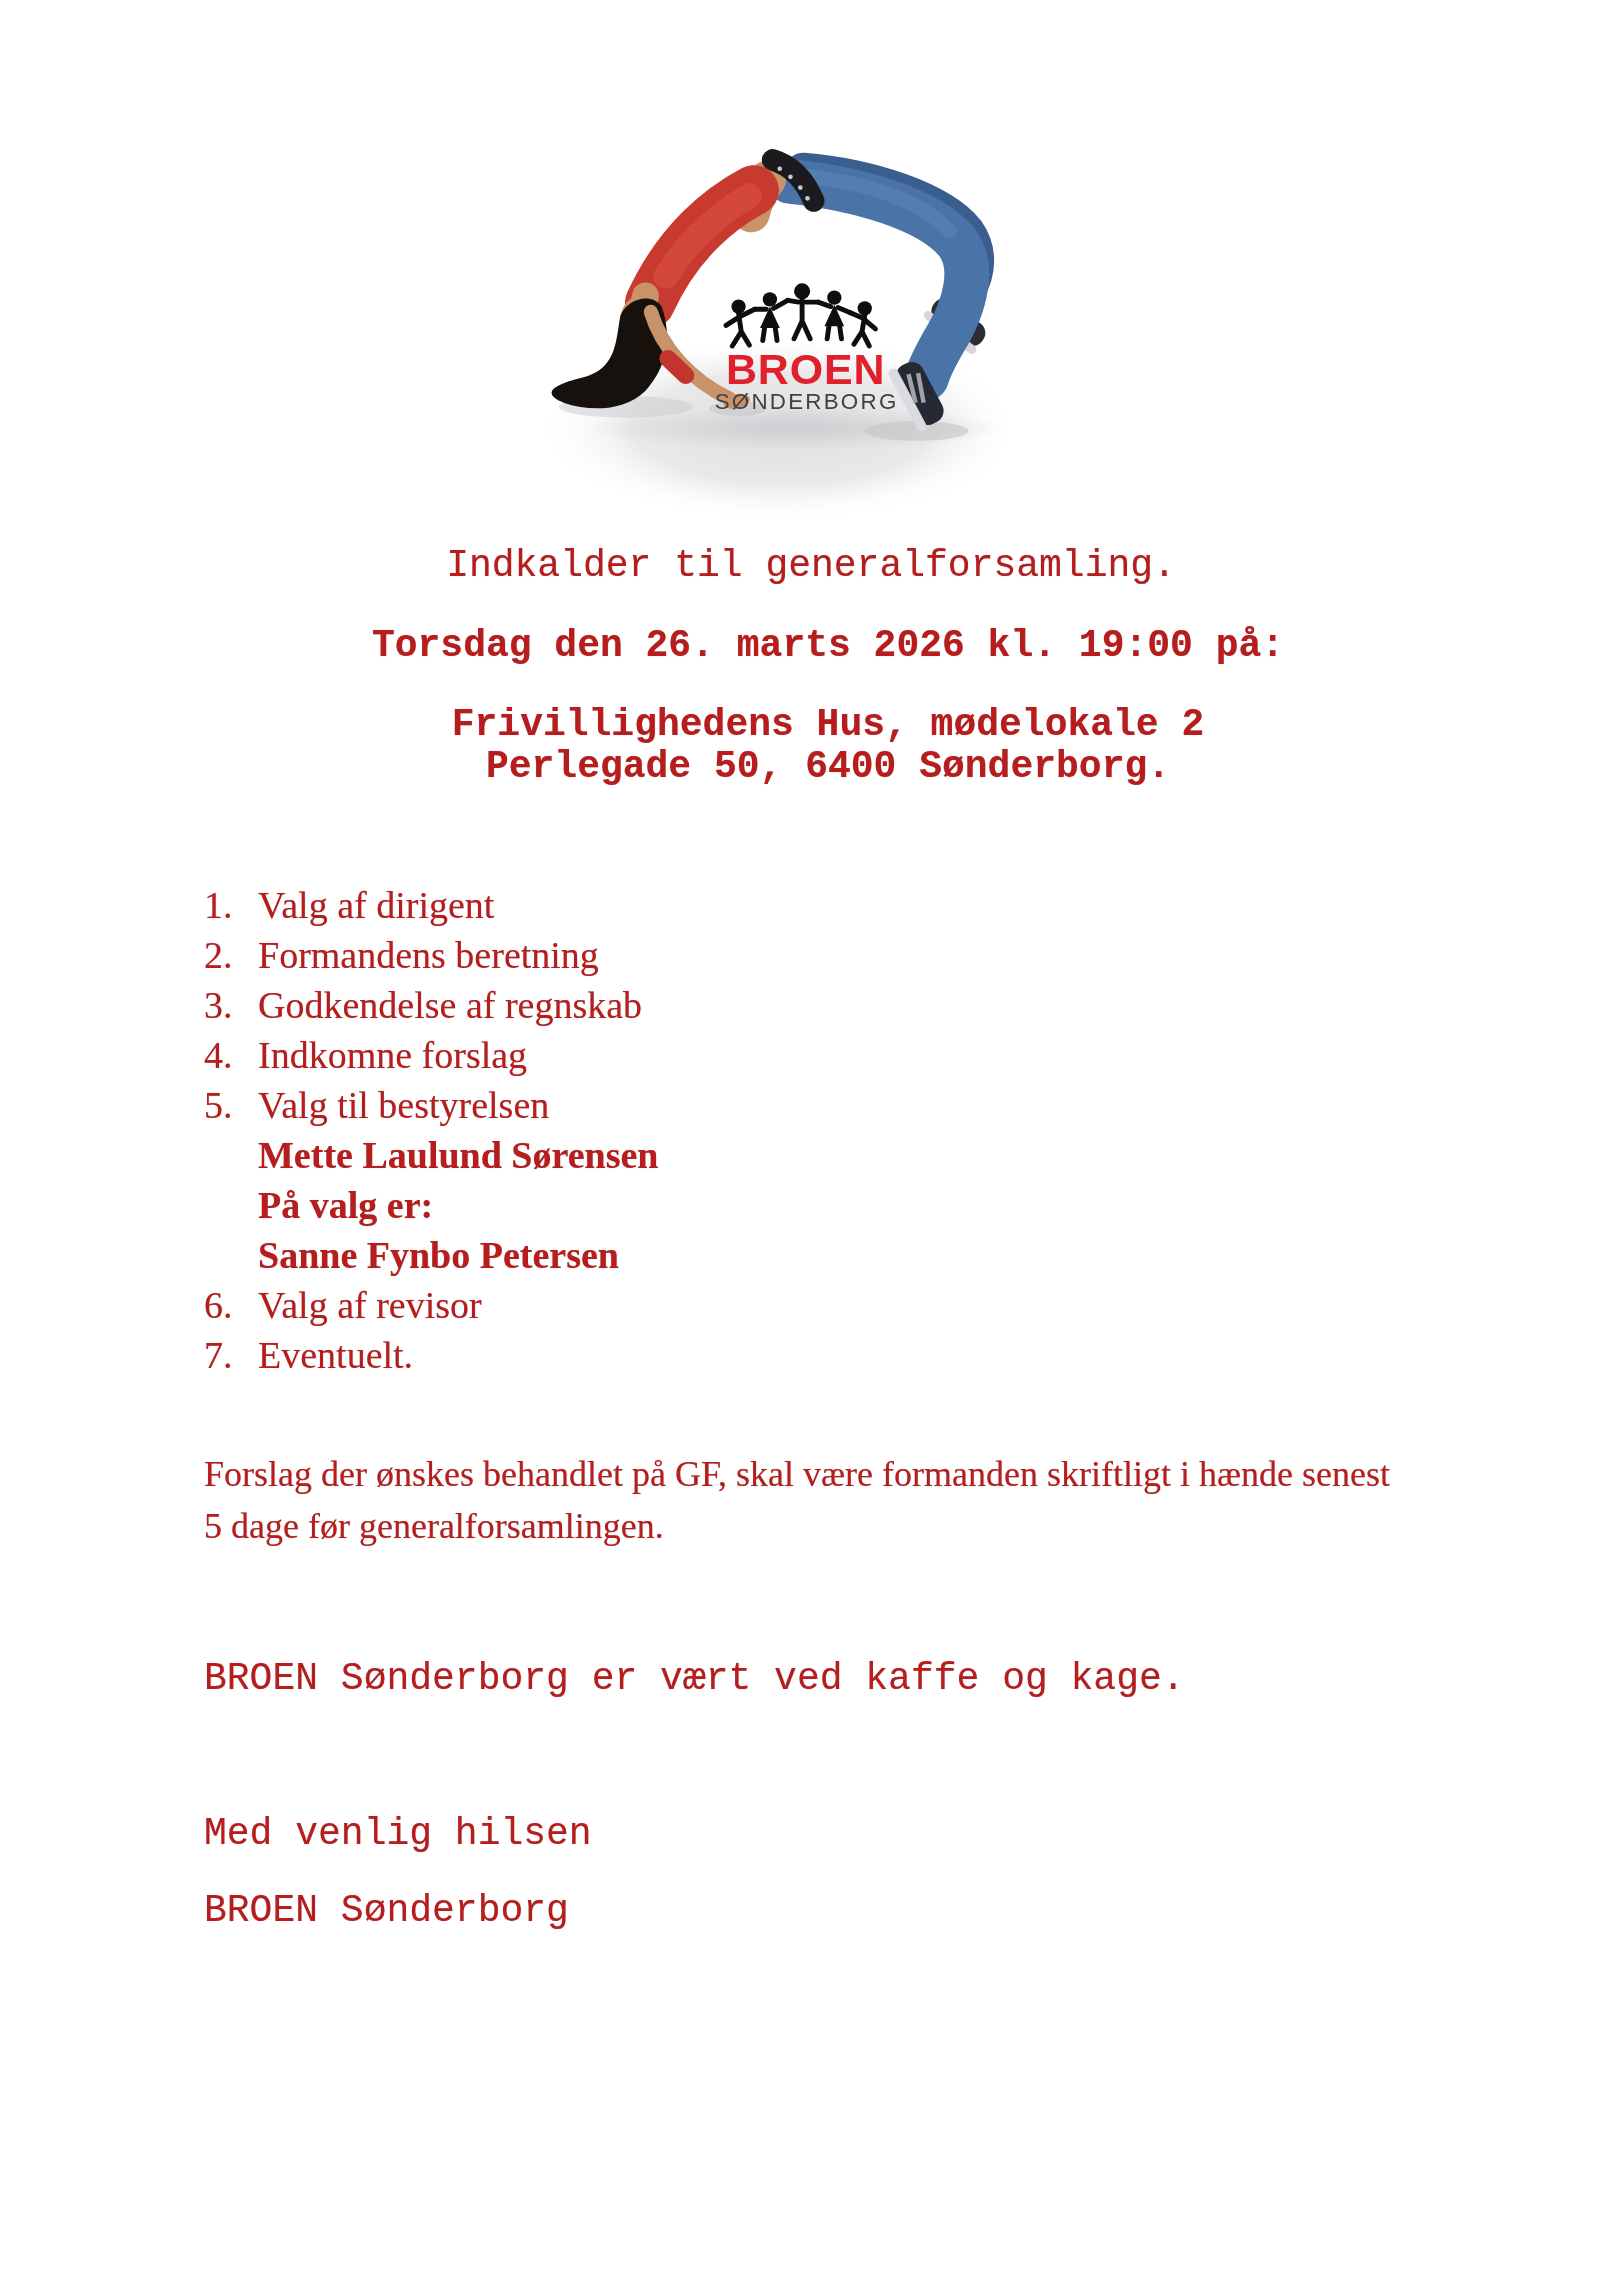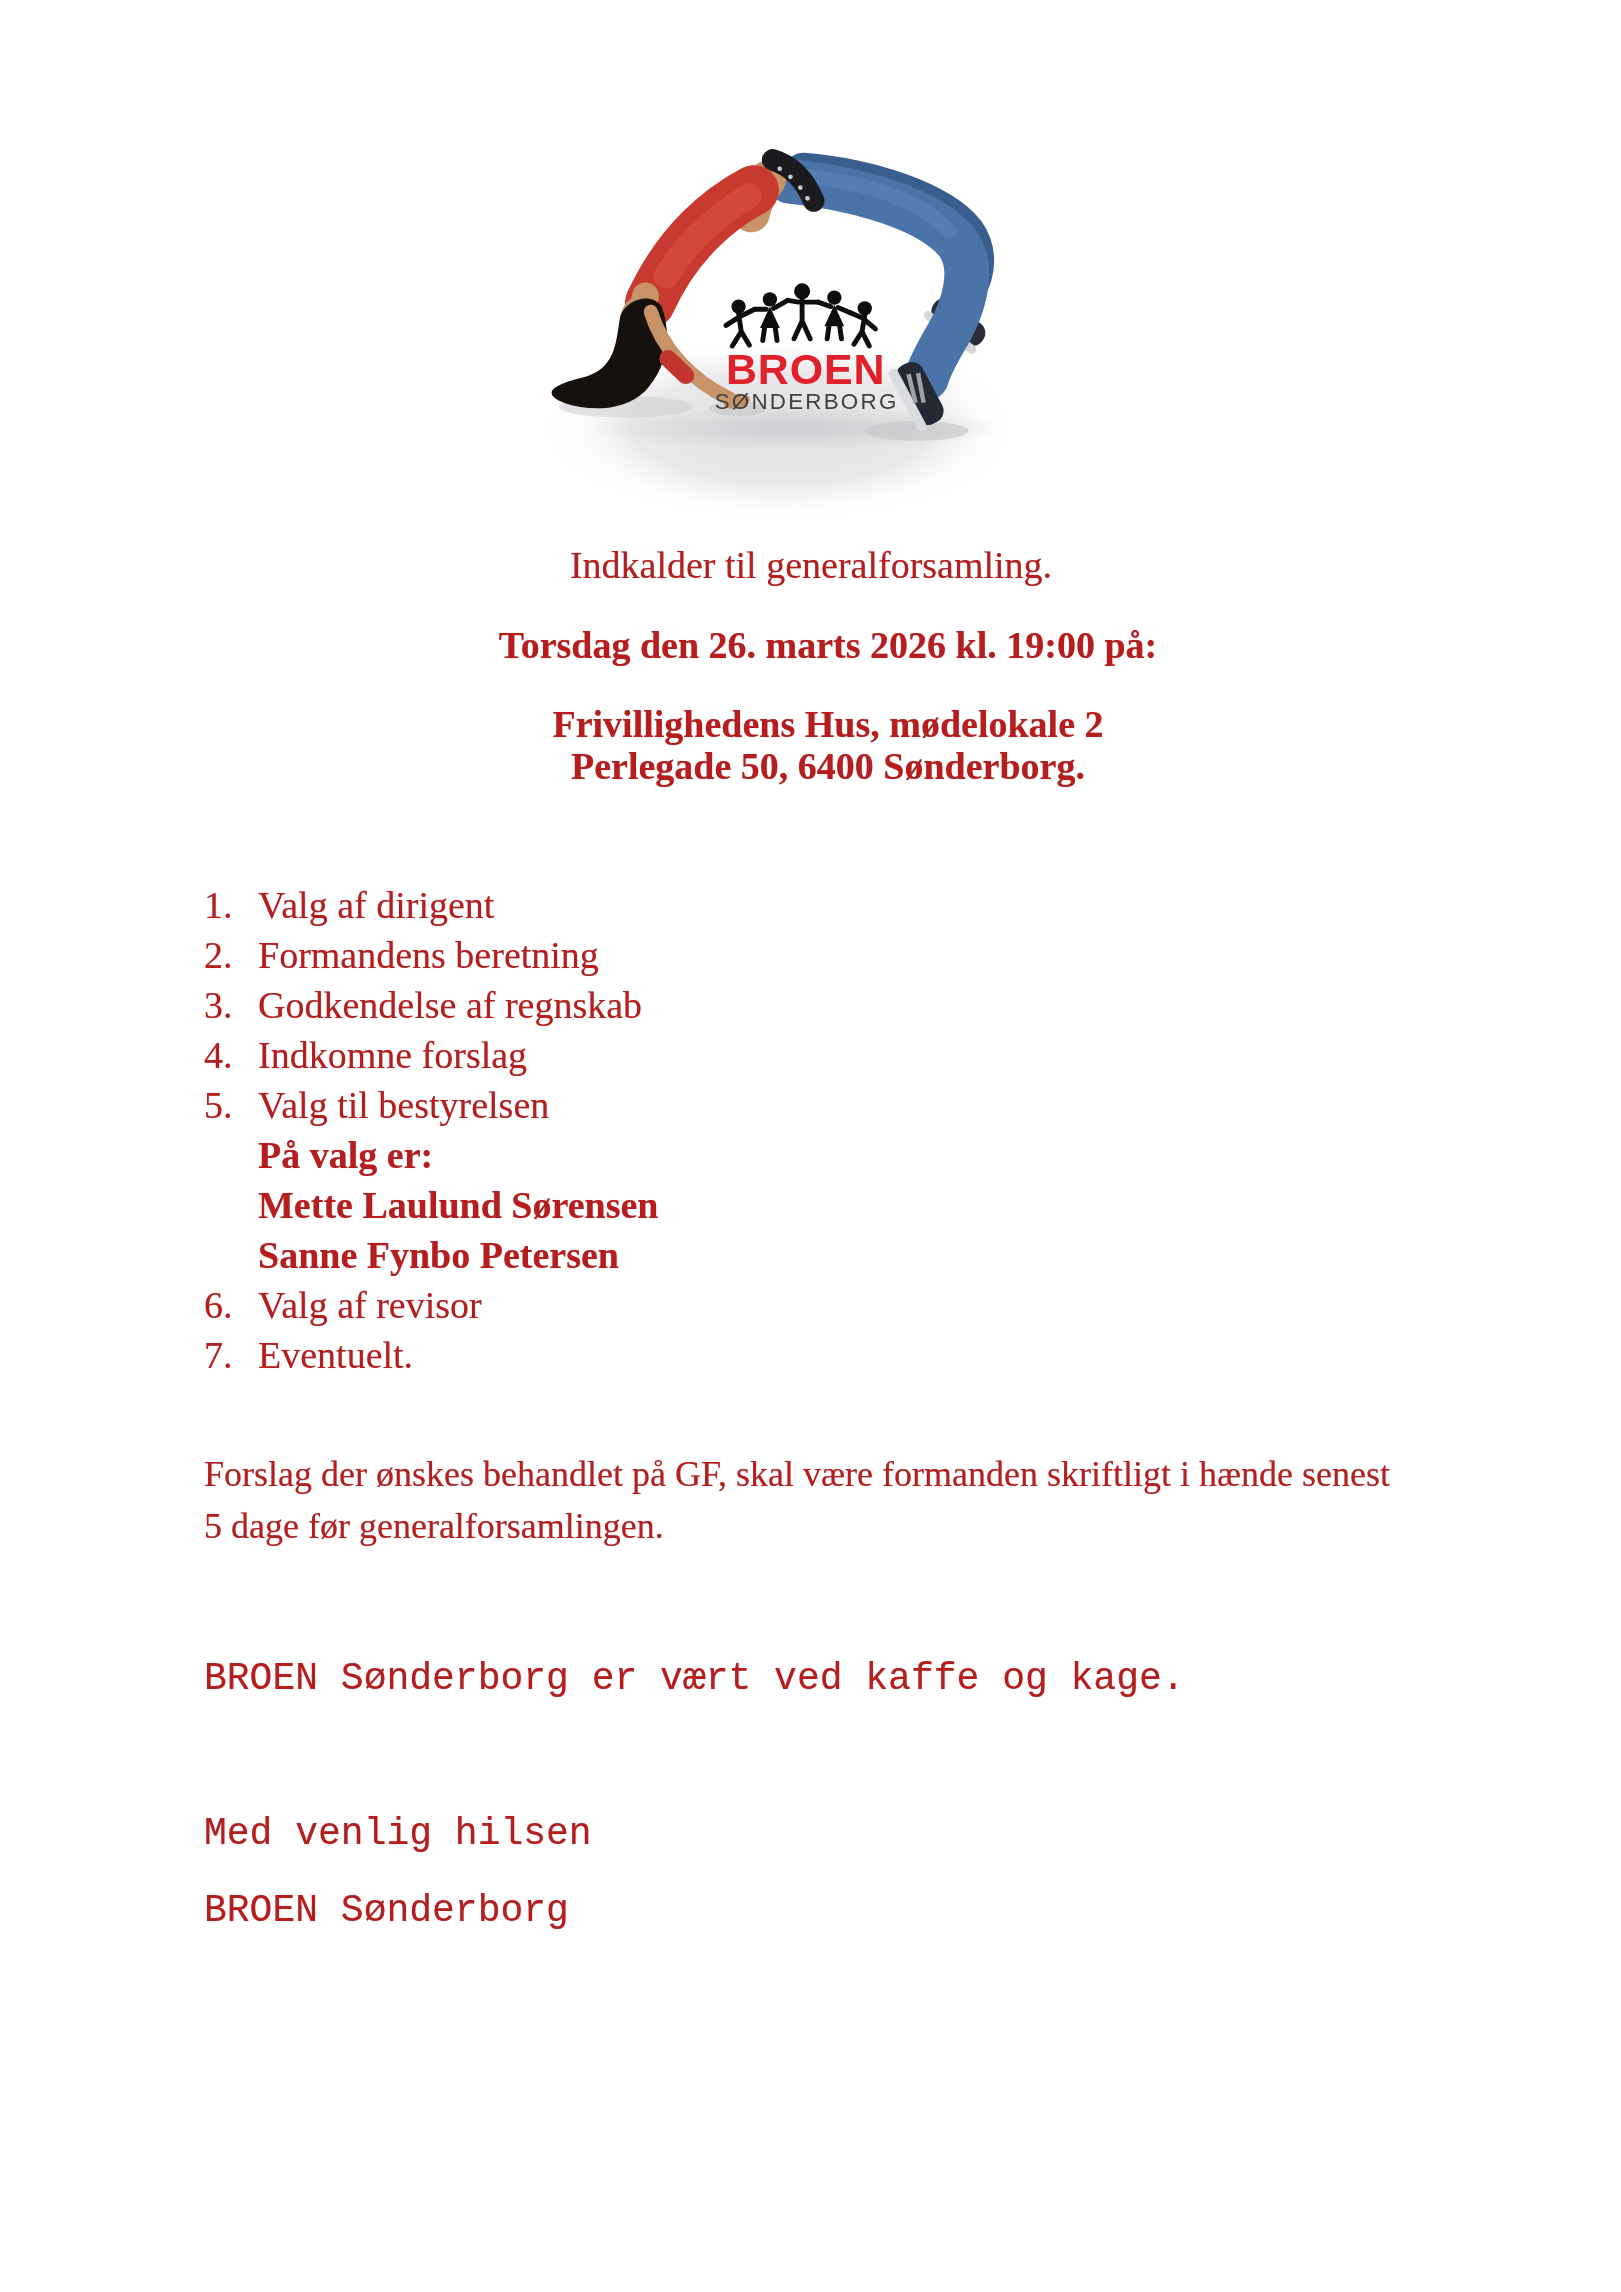--- a/index.html
+++ b/index.html
@@ -20,20 +20,21 @@
     text-shadow: 0 0 0.9px rgba(0,0,0,0.35);
     white-space: nowrap;
   }
   .center-line {
     position: absolute;
     left: 0;
     width: 100%;
     text-align: center;
     font-size: 38px;
     line-height: 41px;
+    font-family: Liberation Mono, monospace;
   }
   .bold { font-weight: bold; padding-left: 17px; }
   .left-line {
     position: absolute;
     left: 204px;
     font-size: 38px;
     line-height: 41px;
     font-family: Liberation Mono, monospace;
   }
   .logo-photo {
@@ -183,22 +184,22 @@
     </div>
     <div class="row txt">
       <span class="num">3.</span><span>Godkendelse af regnskab</span>
     </div>
     <div class="row txt">
       <span class="num">4.</span><span>Indkomne forslag</span>
     </div>
     <div class="row txt">
       <span class="num">5.</span><span>Valg til bestyrelsen</span>
     </div>
+    <div class="row sub txt">Mette Laulund Sørensen</div>
     <div class="row sub txt">På valg er:</div>
-    <div class="row sub txt">Mette Laulund Sørensen</div>
     <div class="row sub txt">Sanne Fynbo Petersen</div>
     <div class="row txt">
       <span class="num">6.</span><span>Valg af revisor</span>
     </div>
     <div class="row txt">
       <span class="num">7.</span><span>Eventuelt.</span>
     </div>
   </div>
 
   <div class="proposal">

